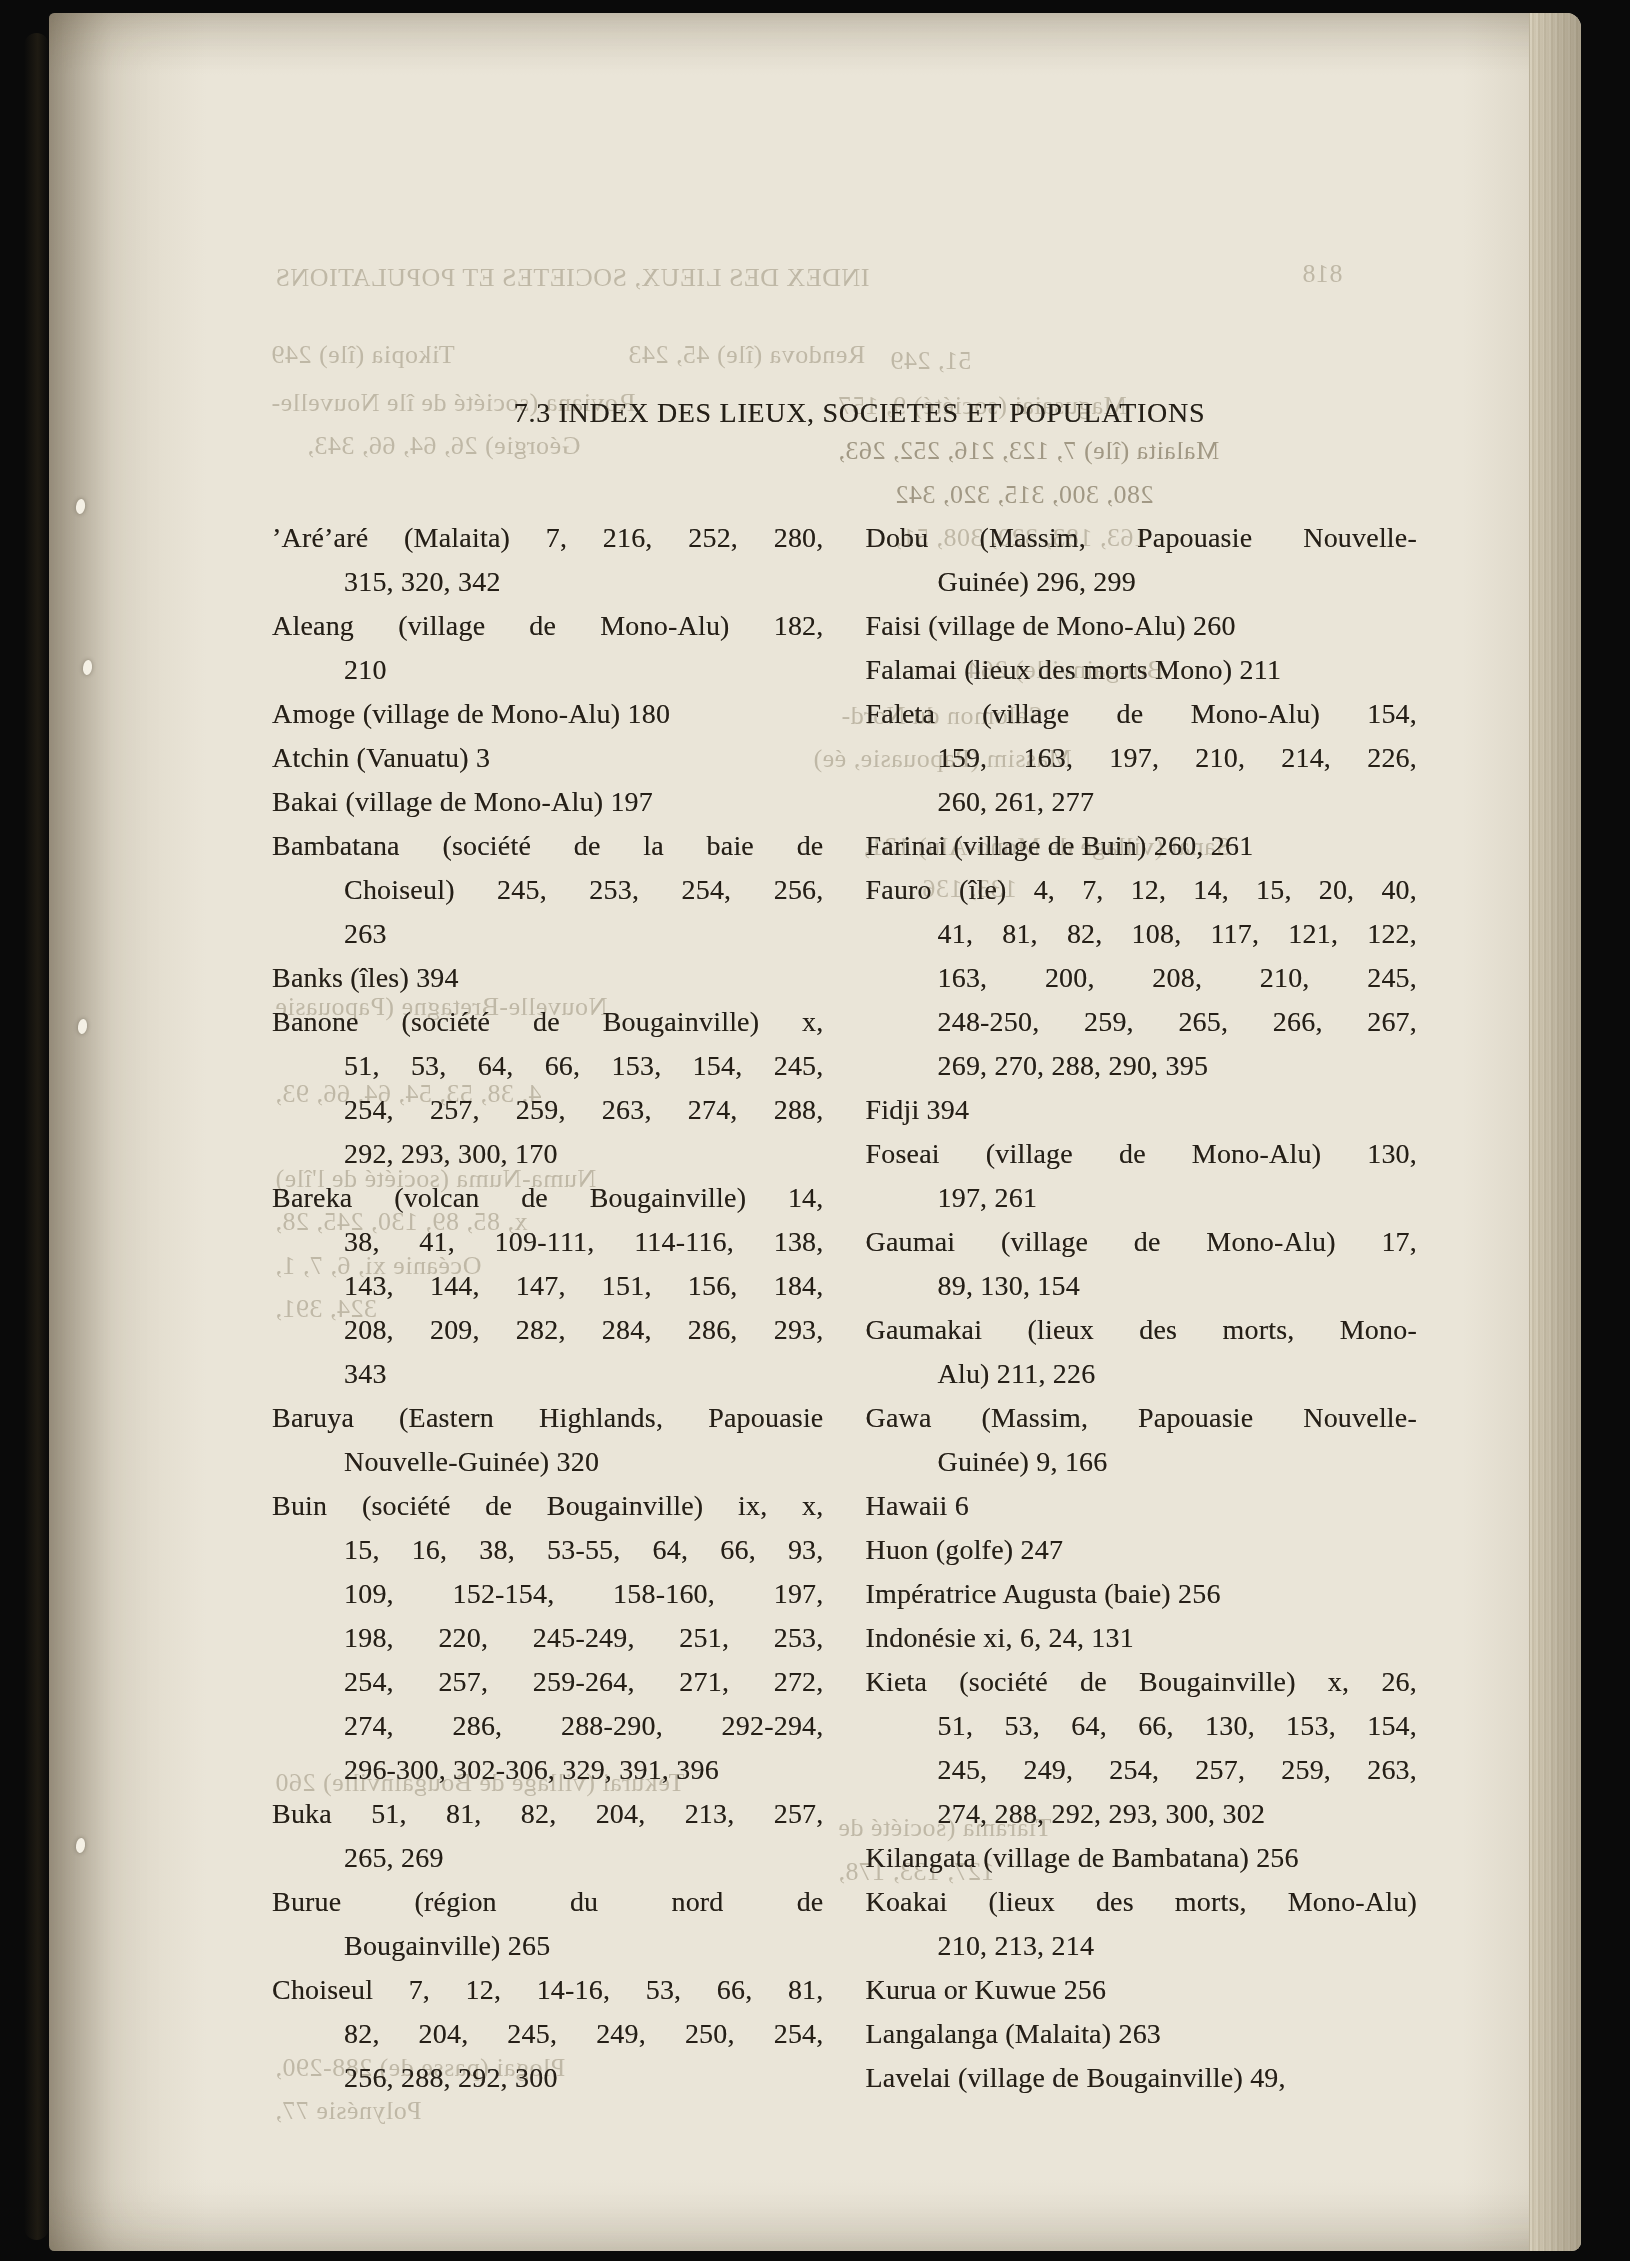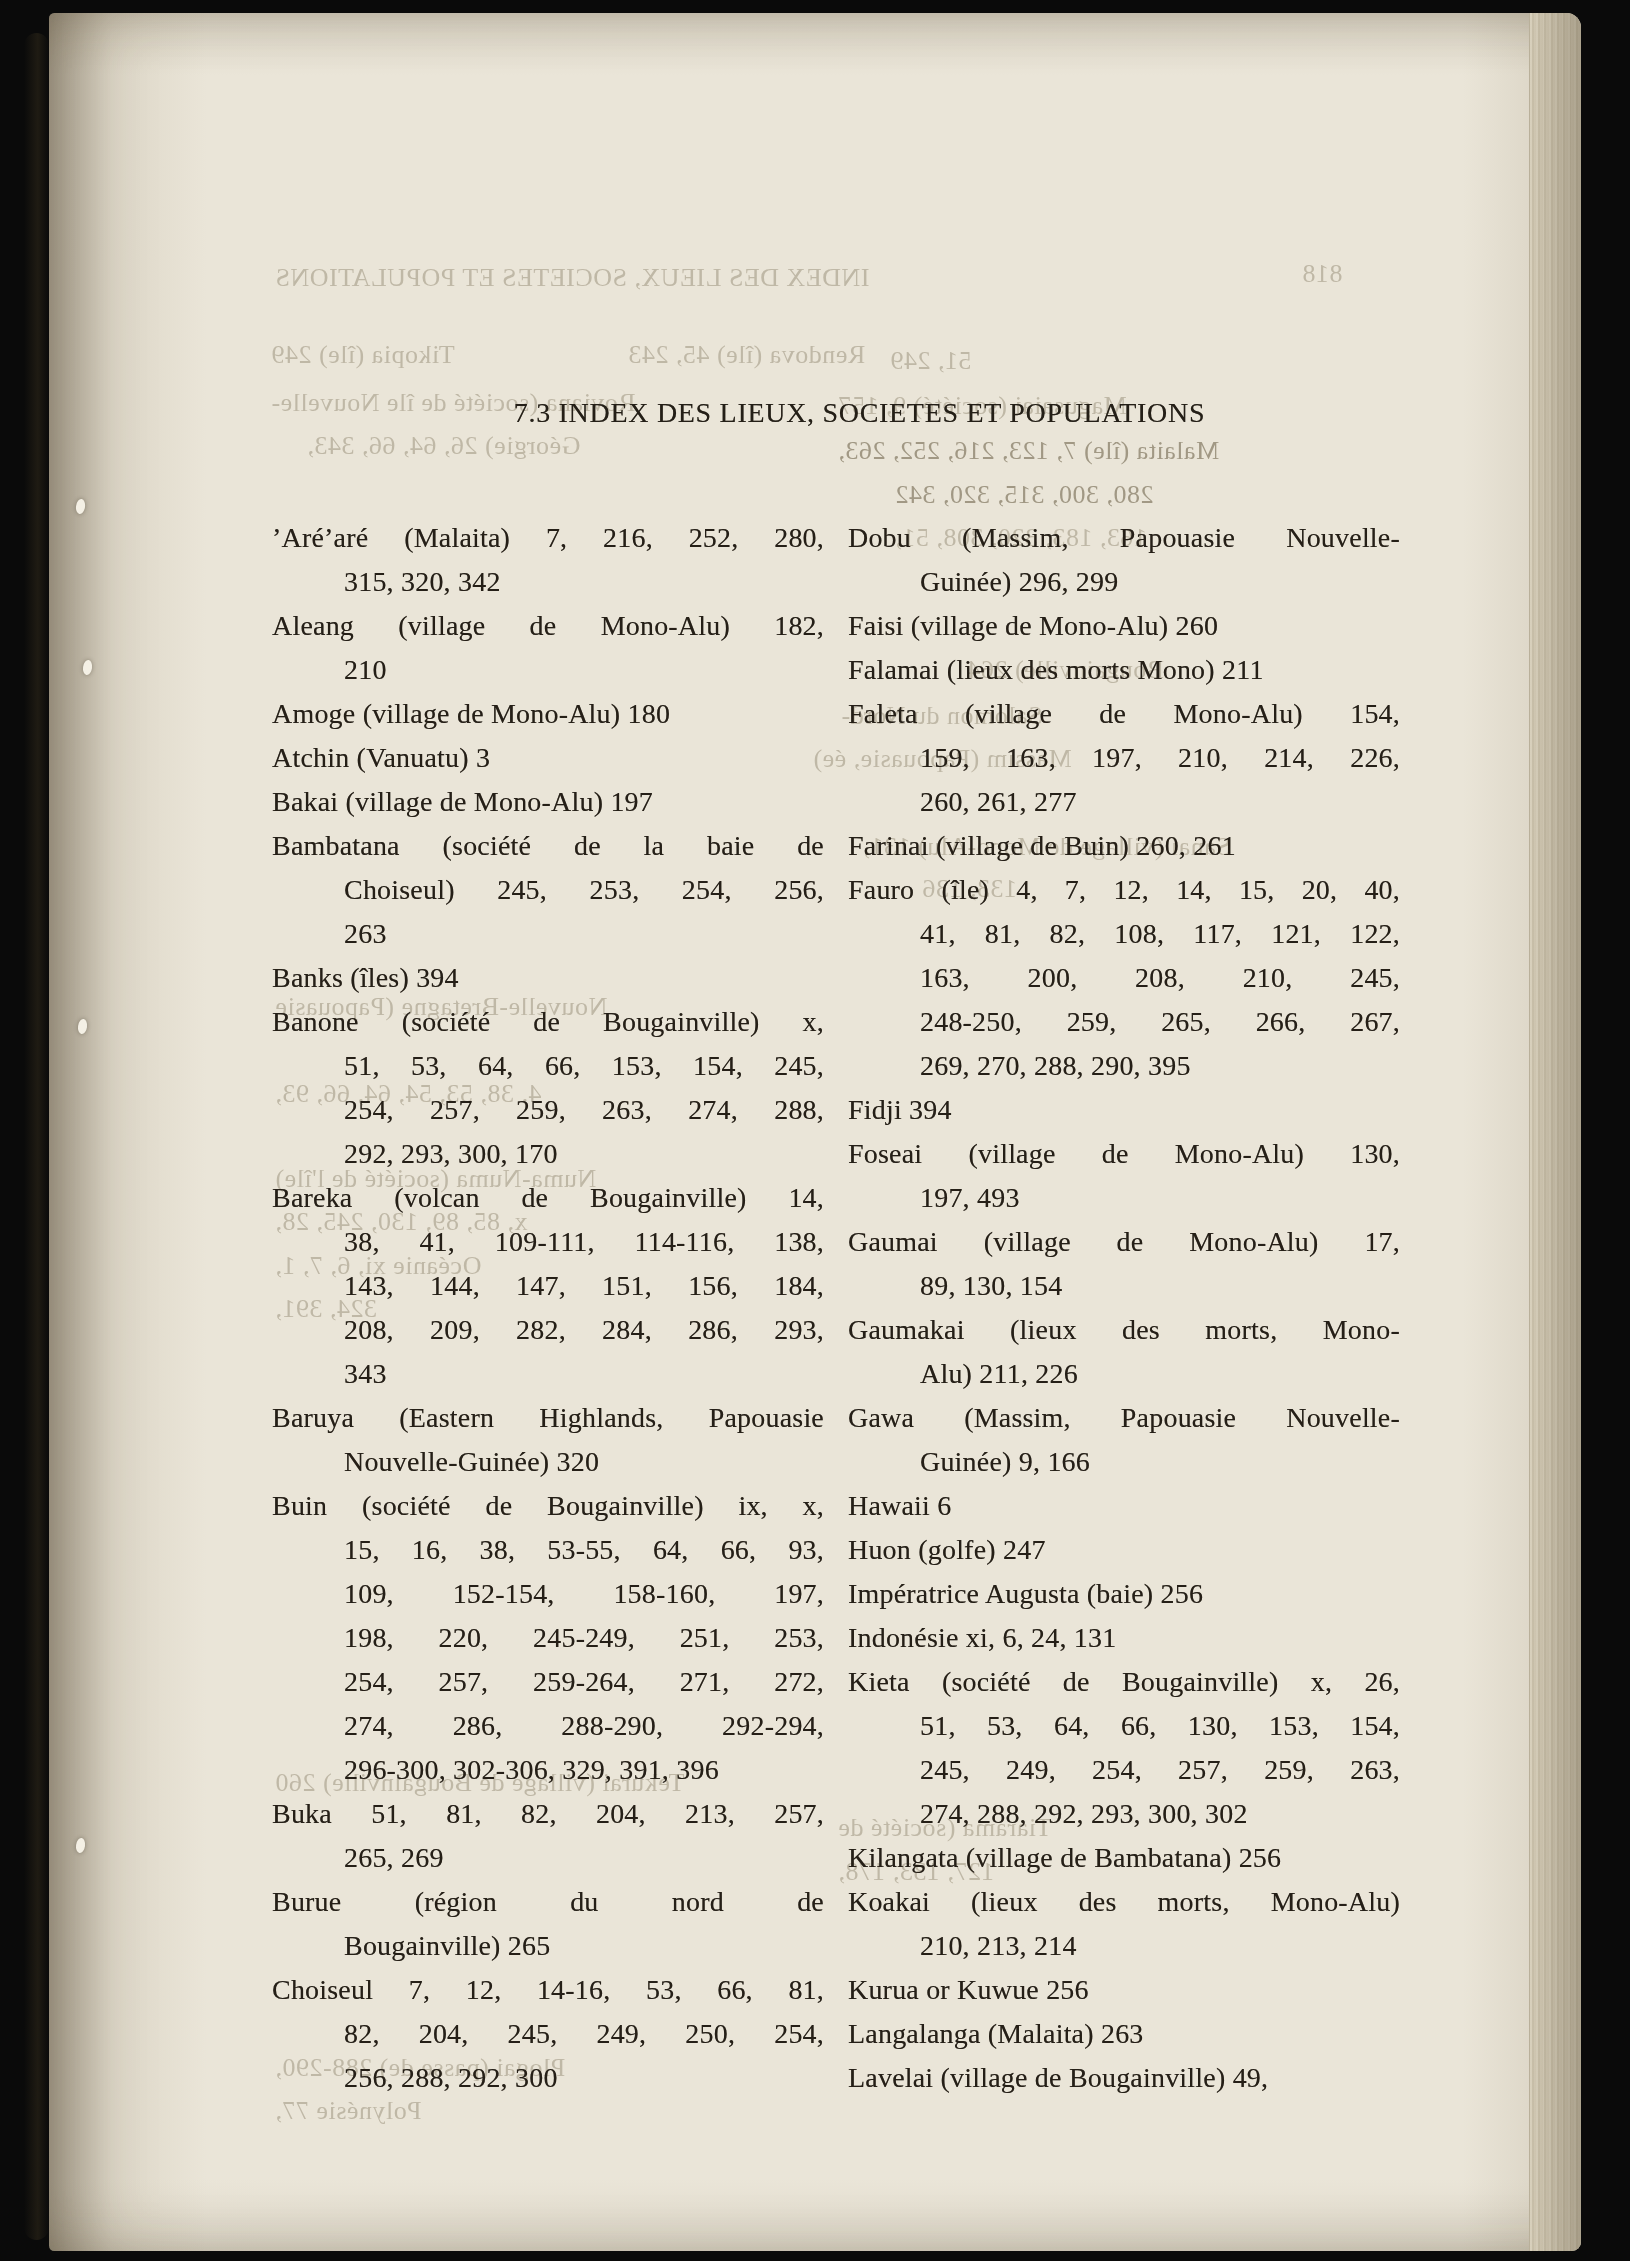--- a/index.html
+++ b/index.html
@@ -57,21 +57,21 @@
     text-align: center;
     font-size: 28px;
     letter-spacing: 0.7px;
     color: #241f17;
     z-index: 3;
     text-shadow: 0 0 0.4px rgba(36,31,23,.55);
   }
   .columns {
     position: absolute;
     left: 223px; top: 503px; width: 1145px;
-    display: flex; gap: 24px;
+    display: flex; gap: 42px;
     z-index: 3;
   }
   .col {
     width: 552px;
     font-size: 28px;
     color: #251f17;
     letter-spacing: 0.2px;
     text-shadow: 0 0 0.4px rgba(36,31,23,.5);
   }
   .line { line-height: 44px; text-align: left; }
@@ -220,21 +220,21 @@
           <div class="line cont just">41, 81, 82, 108, 117, 121, 122,</div>
           <div class="line cont just">163, 200, 208, 210, 245,</div>
           <div class="line cont just">248-250, 259, 265, 266, 267,</div>
           <div class="line cont">269, 270, 288, 290, 395</div>
         </div>
         <div class="entry">
           <div class="line">Fidji 394</div>
         </div>
         <div class="entry">
           <div class="line just">Foseai (village de Mono-Alu) 130,</div>
-          <div class="line cont">197, 493</div>
+          <div class="line cont">197, 261</div>
         </div>
         <div class="entry">
           <div class="line just">Gaumai (village de Mono-Alu) 17,</div>
           <div class="line cont">89, 130, 154</div>
         </div>
         <div class="entry">
           <div class="line just">Gaumakai (lieux des morts, Mono-</div>
           <div class="line cont">Alu) 211, 226</div>
         </div>
         <div class="entry">

